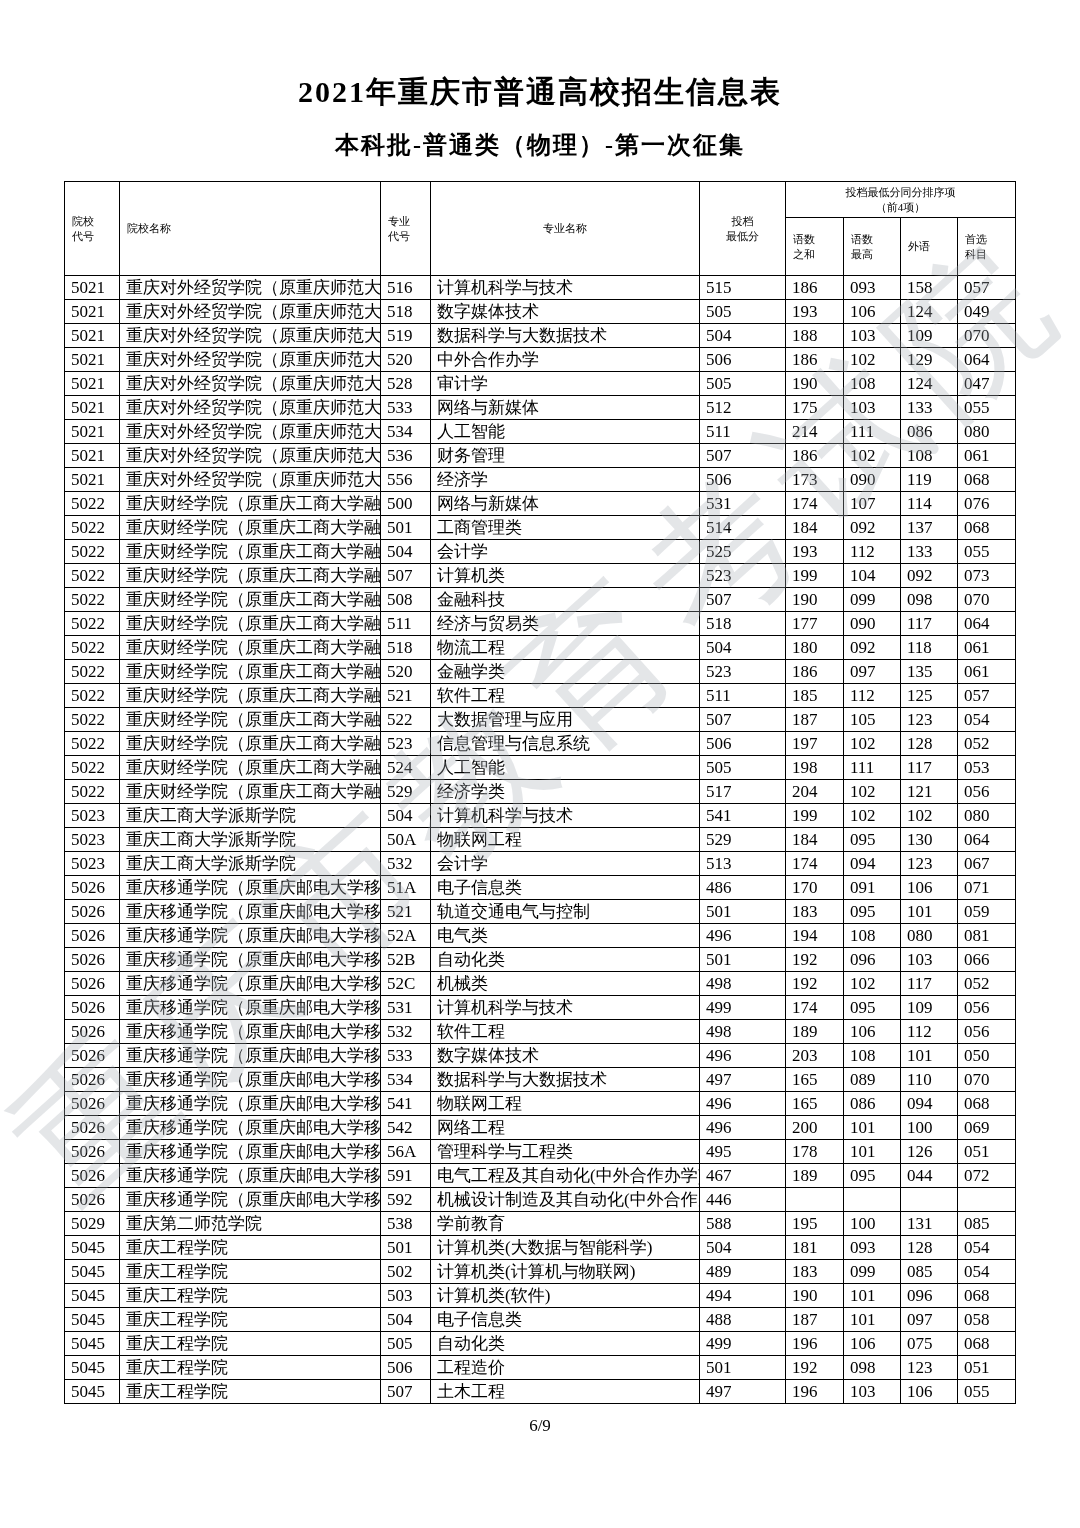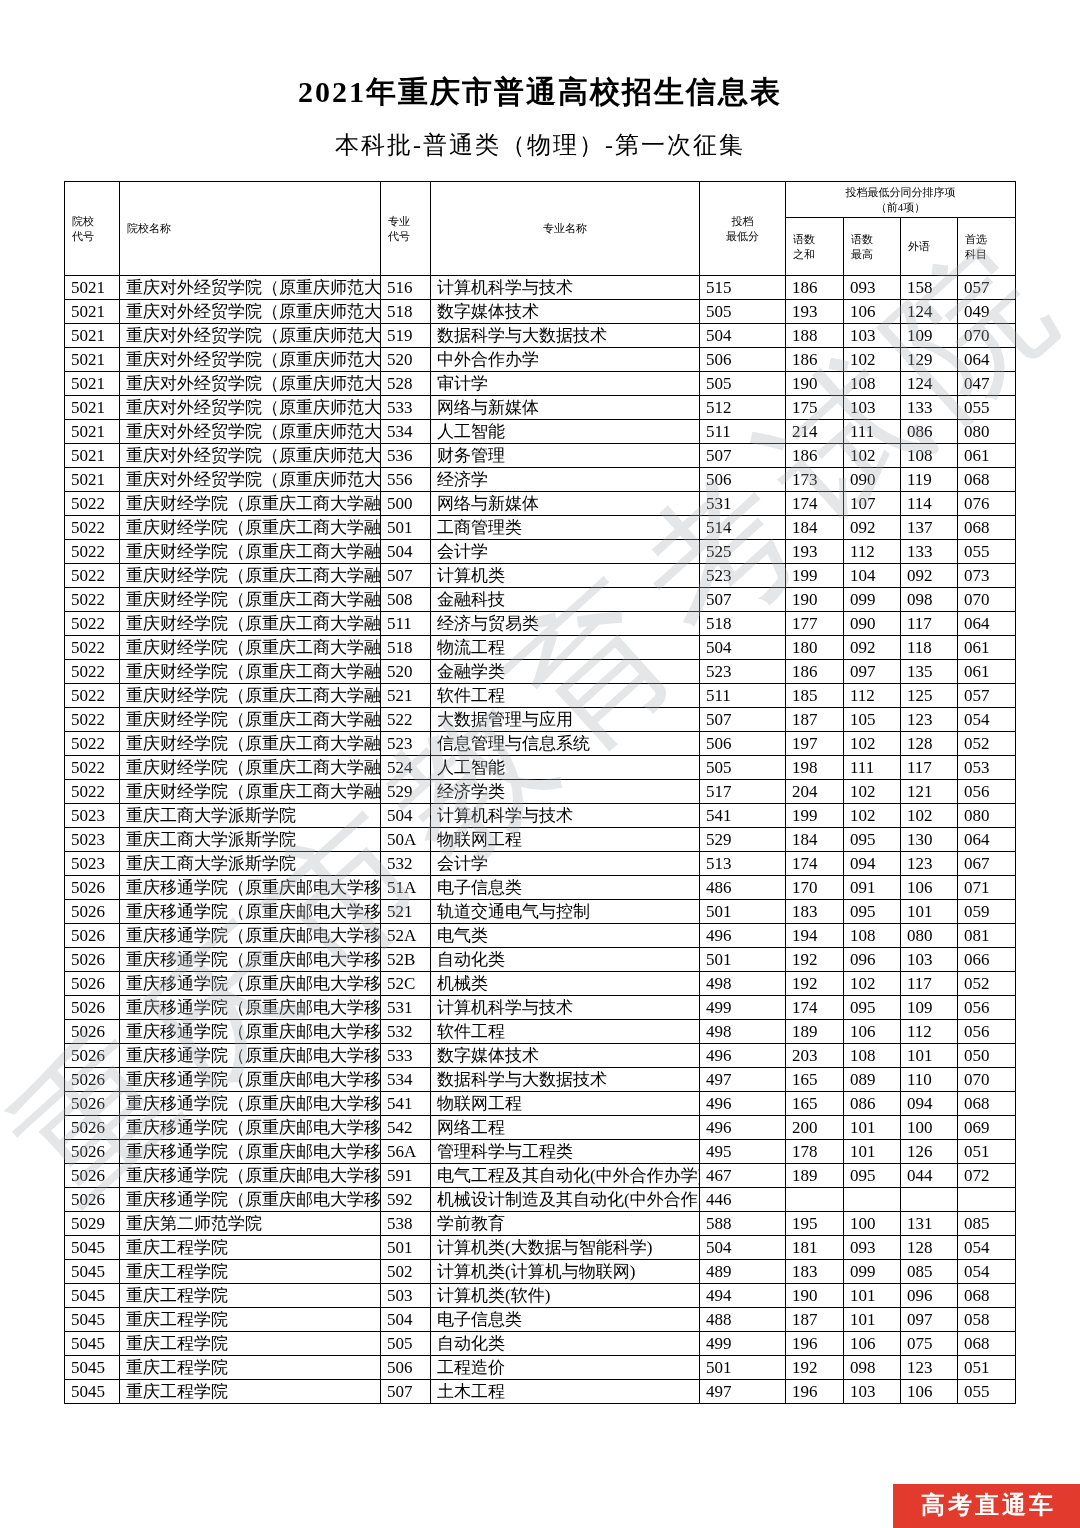--- a/index.html
+++ b/index.html
@@ -18,21 +18,21 @@
     padding-top: 72px;
     text-align: center;
     font-size: 30px;
     font-weight: bold;
     letter-spacing: 2px;
   }
   .subtitle {
     margin: 16px 0 20px 0;
     text-align: center;
     font-size: 24px;
-    font-weight: normal;
+    font-weight: bold;
     letter-spacing: 2px;
   }
   table.grid {
     width: 951px;
     margin: 0 auto;
     border-collapse: collapse;
     table-layout: fixed;
     position: relative;
     z-index: 1;
   }
@@ -662,16 +662,16 @@
           <td class="c3">土木工程</td>
           <td class="c4">497</td>
           <td class="c5">196</td>
           <td class="c5">103</td>
           <td class="c5">106</td>
           <td class="c5">055</td>
         </tr>
       </tbody>
   </table>
 
-
-  <div class="badge">高考直通车</div>
+  <div class="page-number">6/9</div>
+
 
 </div>
 
 </body></html>

